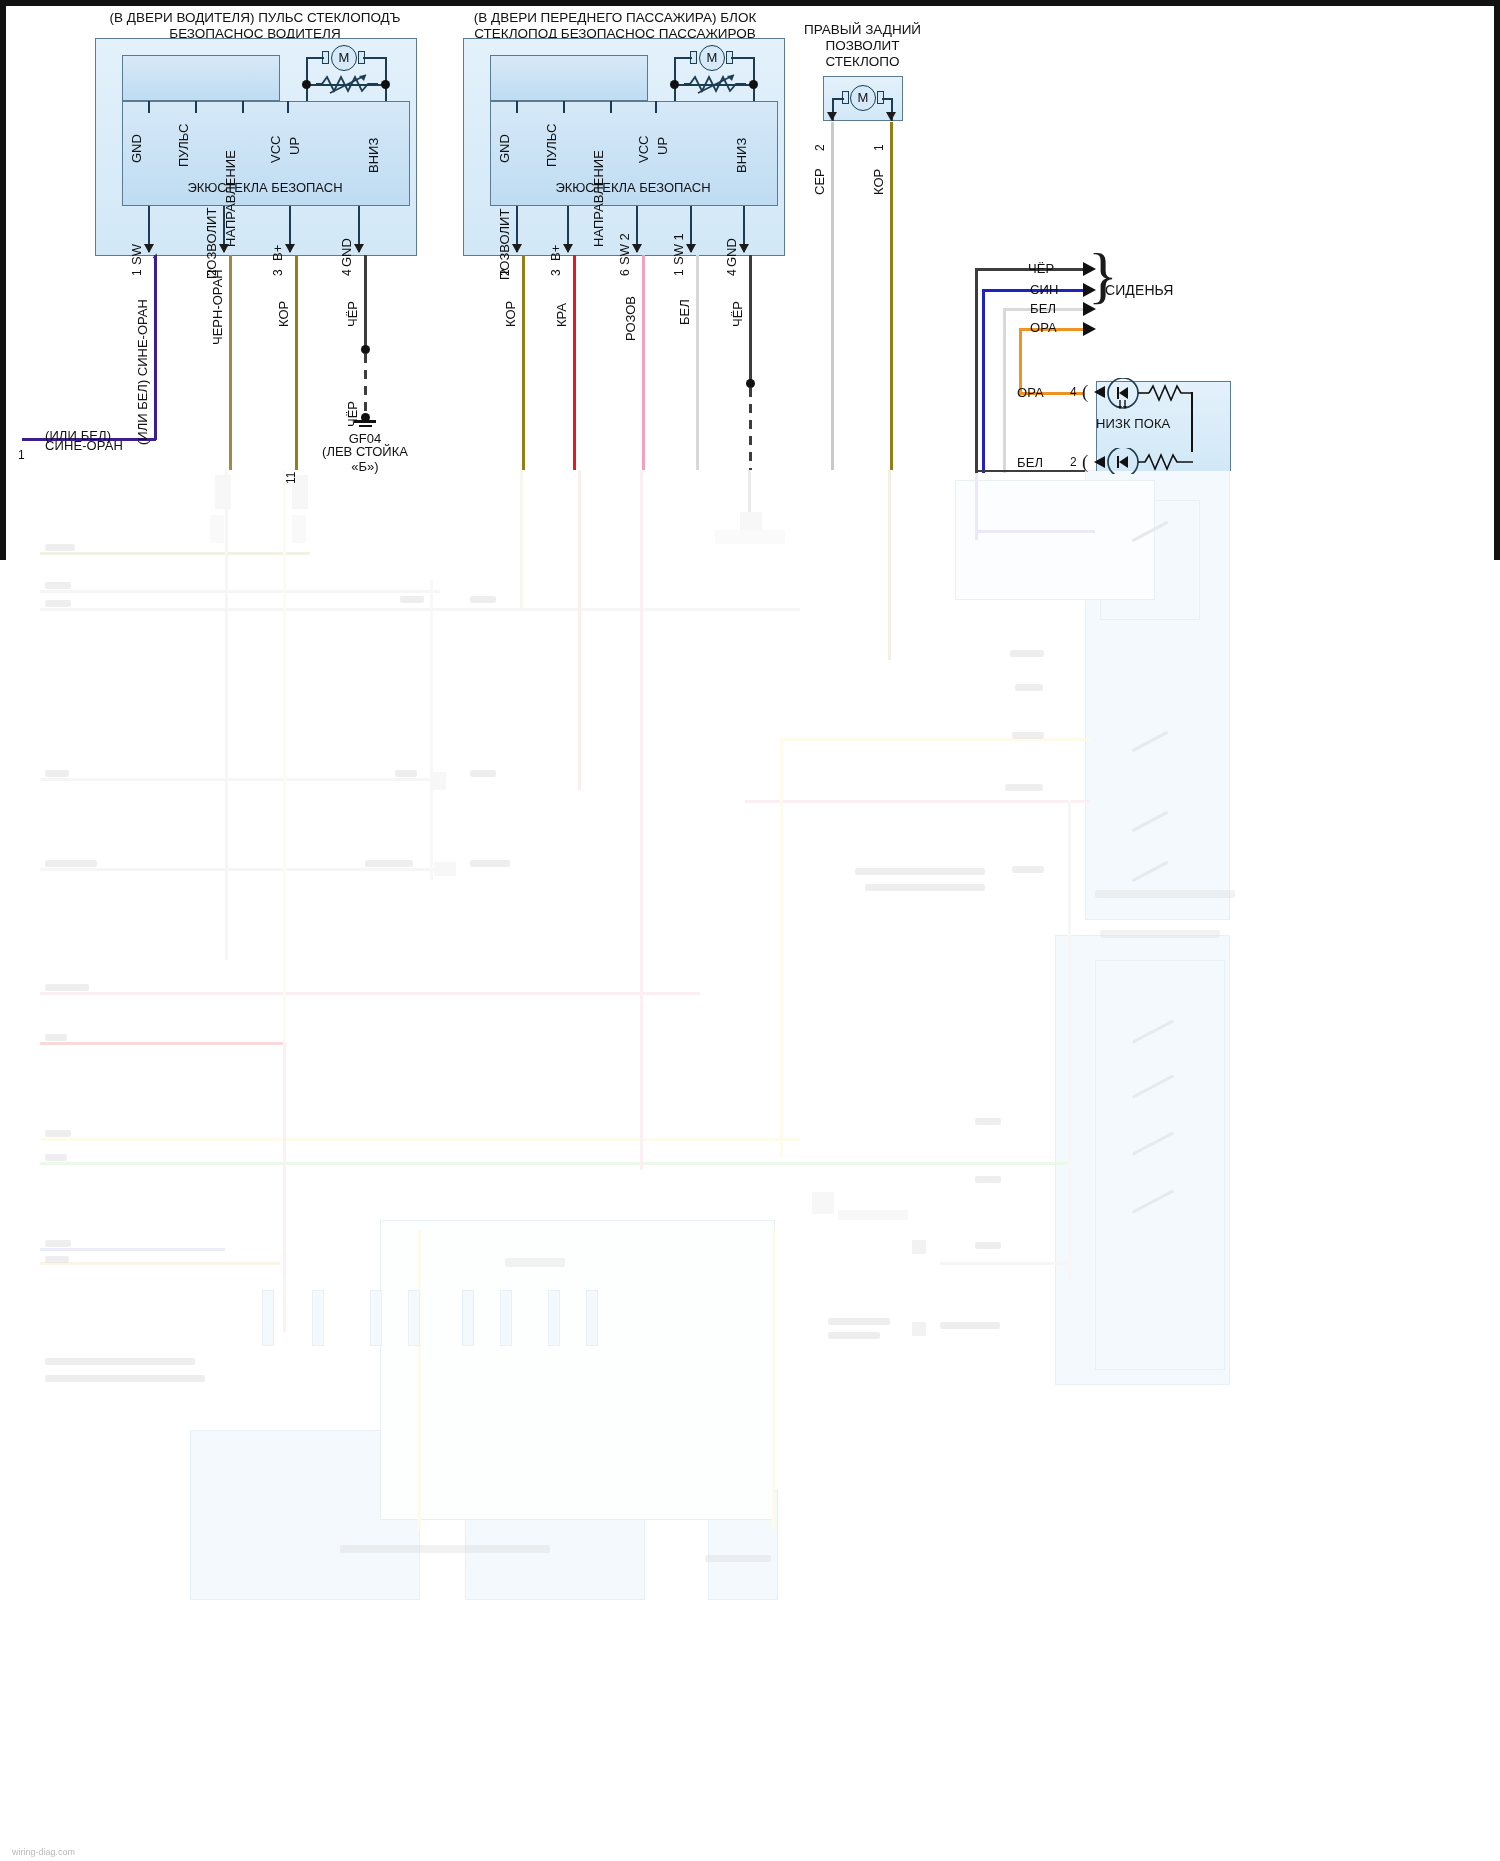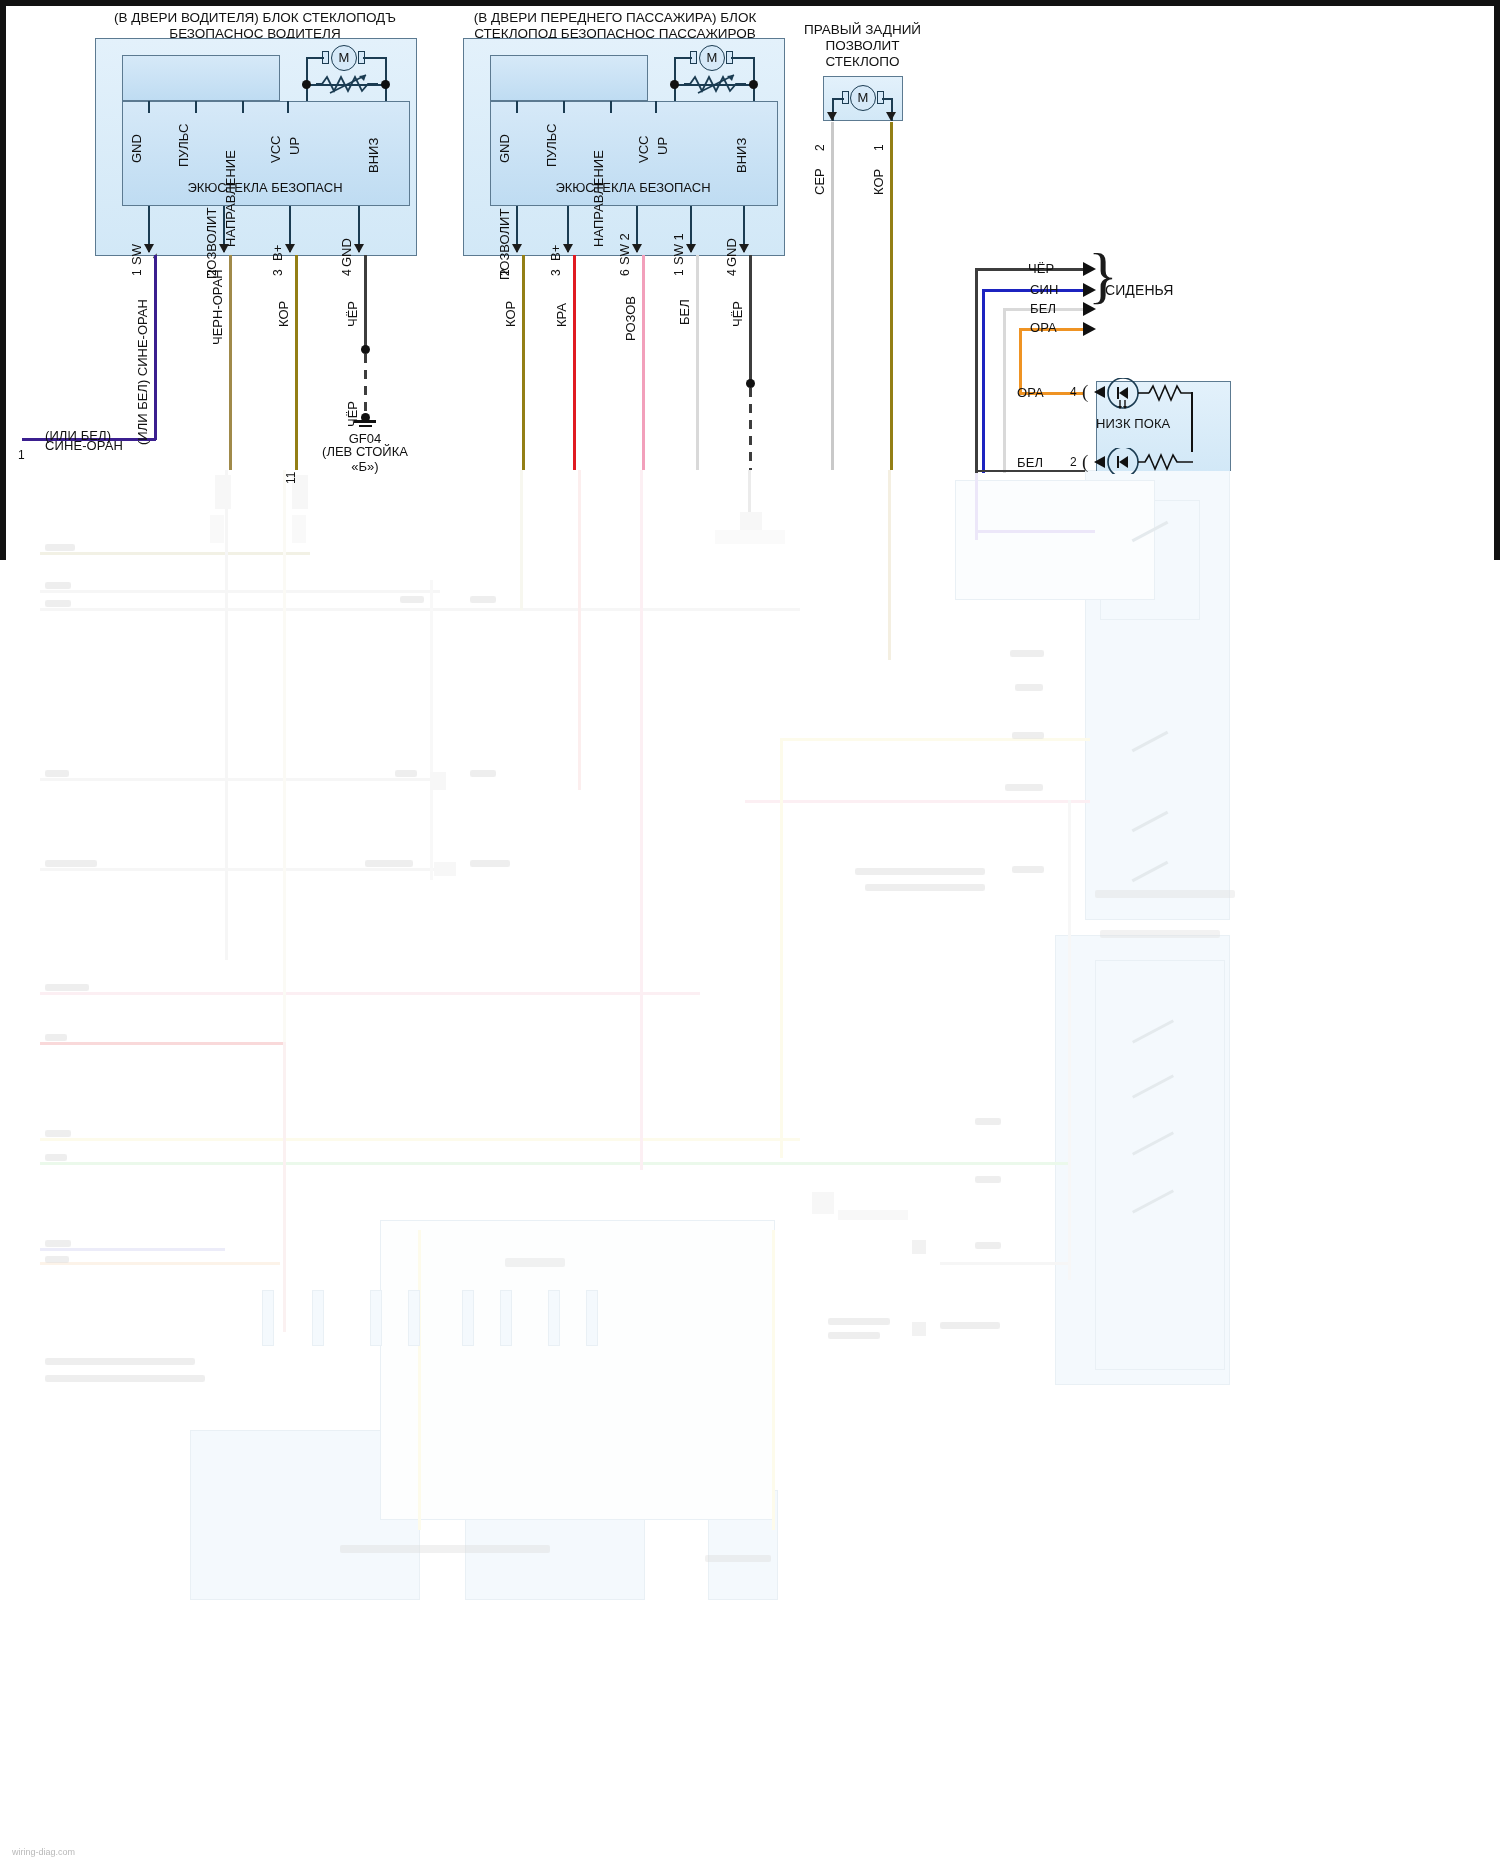--- a/index.html
+++ b/index.html
@@ -198,21 +198,21 @@
     <div class="fw" style="left:1130px; top:60px;  width:40px; height:3px; background:#5f7f95; transform:rotate(-28deg);"></div>
     <div class="fw" style="left:1130px; top:270px; width:40px; height:3px; background:#5f7f95; transform:rotate(-28deg);"></div>
     <div class="fw" style="left:1130px; top:350px; width:40px; height:3px; background:#5f7f95; transform:rotate(-28deg);"></div>
     <div class="fw" style="left:1130px; top:400px; width:40px; height:3px; background:#5f7f95; transform:rotate(-28deg);"></div>
   </div>
 
   <div class="frame-top"></div>
   <div class="frame-left"></div>
   <div class="frame-right"></div>
 
-  <div class="title" style="left:95px; top:10px; width:320px;">(В ДВЕРИ ВОДИТЕЛЯ) БЛОК СТЕКЛОПОДЪ
+  <div class="title" style="left:95px; top:10px; width:320px;">(В ДВЕРИ ВОДИТЕЛЯ) ПУЛЬС СТЕКЛОПОДЪ
 БЕЗОПАСНОС ВОДИТЕЛЯ</div>
 
   <div class="blk-lite" style="left:95px; top:38px; width:322px; height:218px;"></div>
 
   <div class="blk" style="left:122px; top:55px; width:158px; height:46px;"></div>
 
   <div class="motor" style="left:331px; top:45px;">M</div>
   <div class="mterm" style="left:322px; top:51px;"></div>
   <div class="mterm" style="left:358px; top:51px;"></div>
   <div class="wire h" style="left:307px; top:57px; width:17px; background:#1b3c52;"></div>

